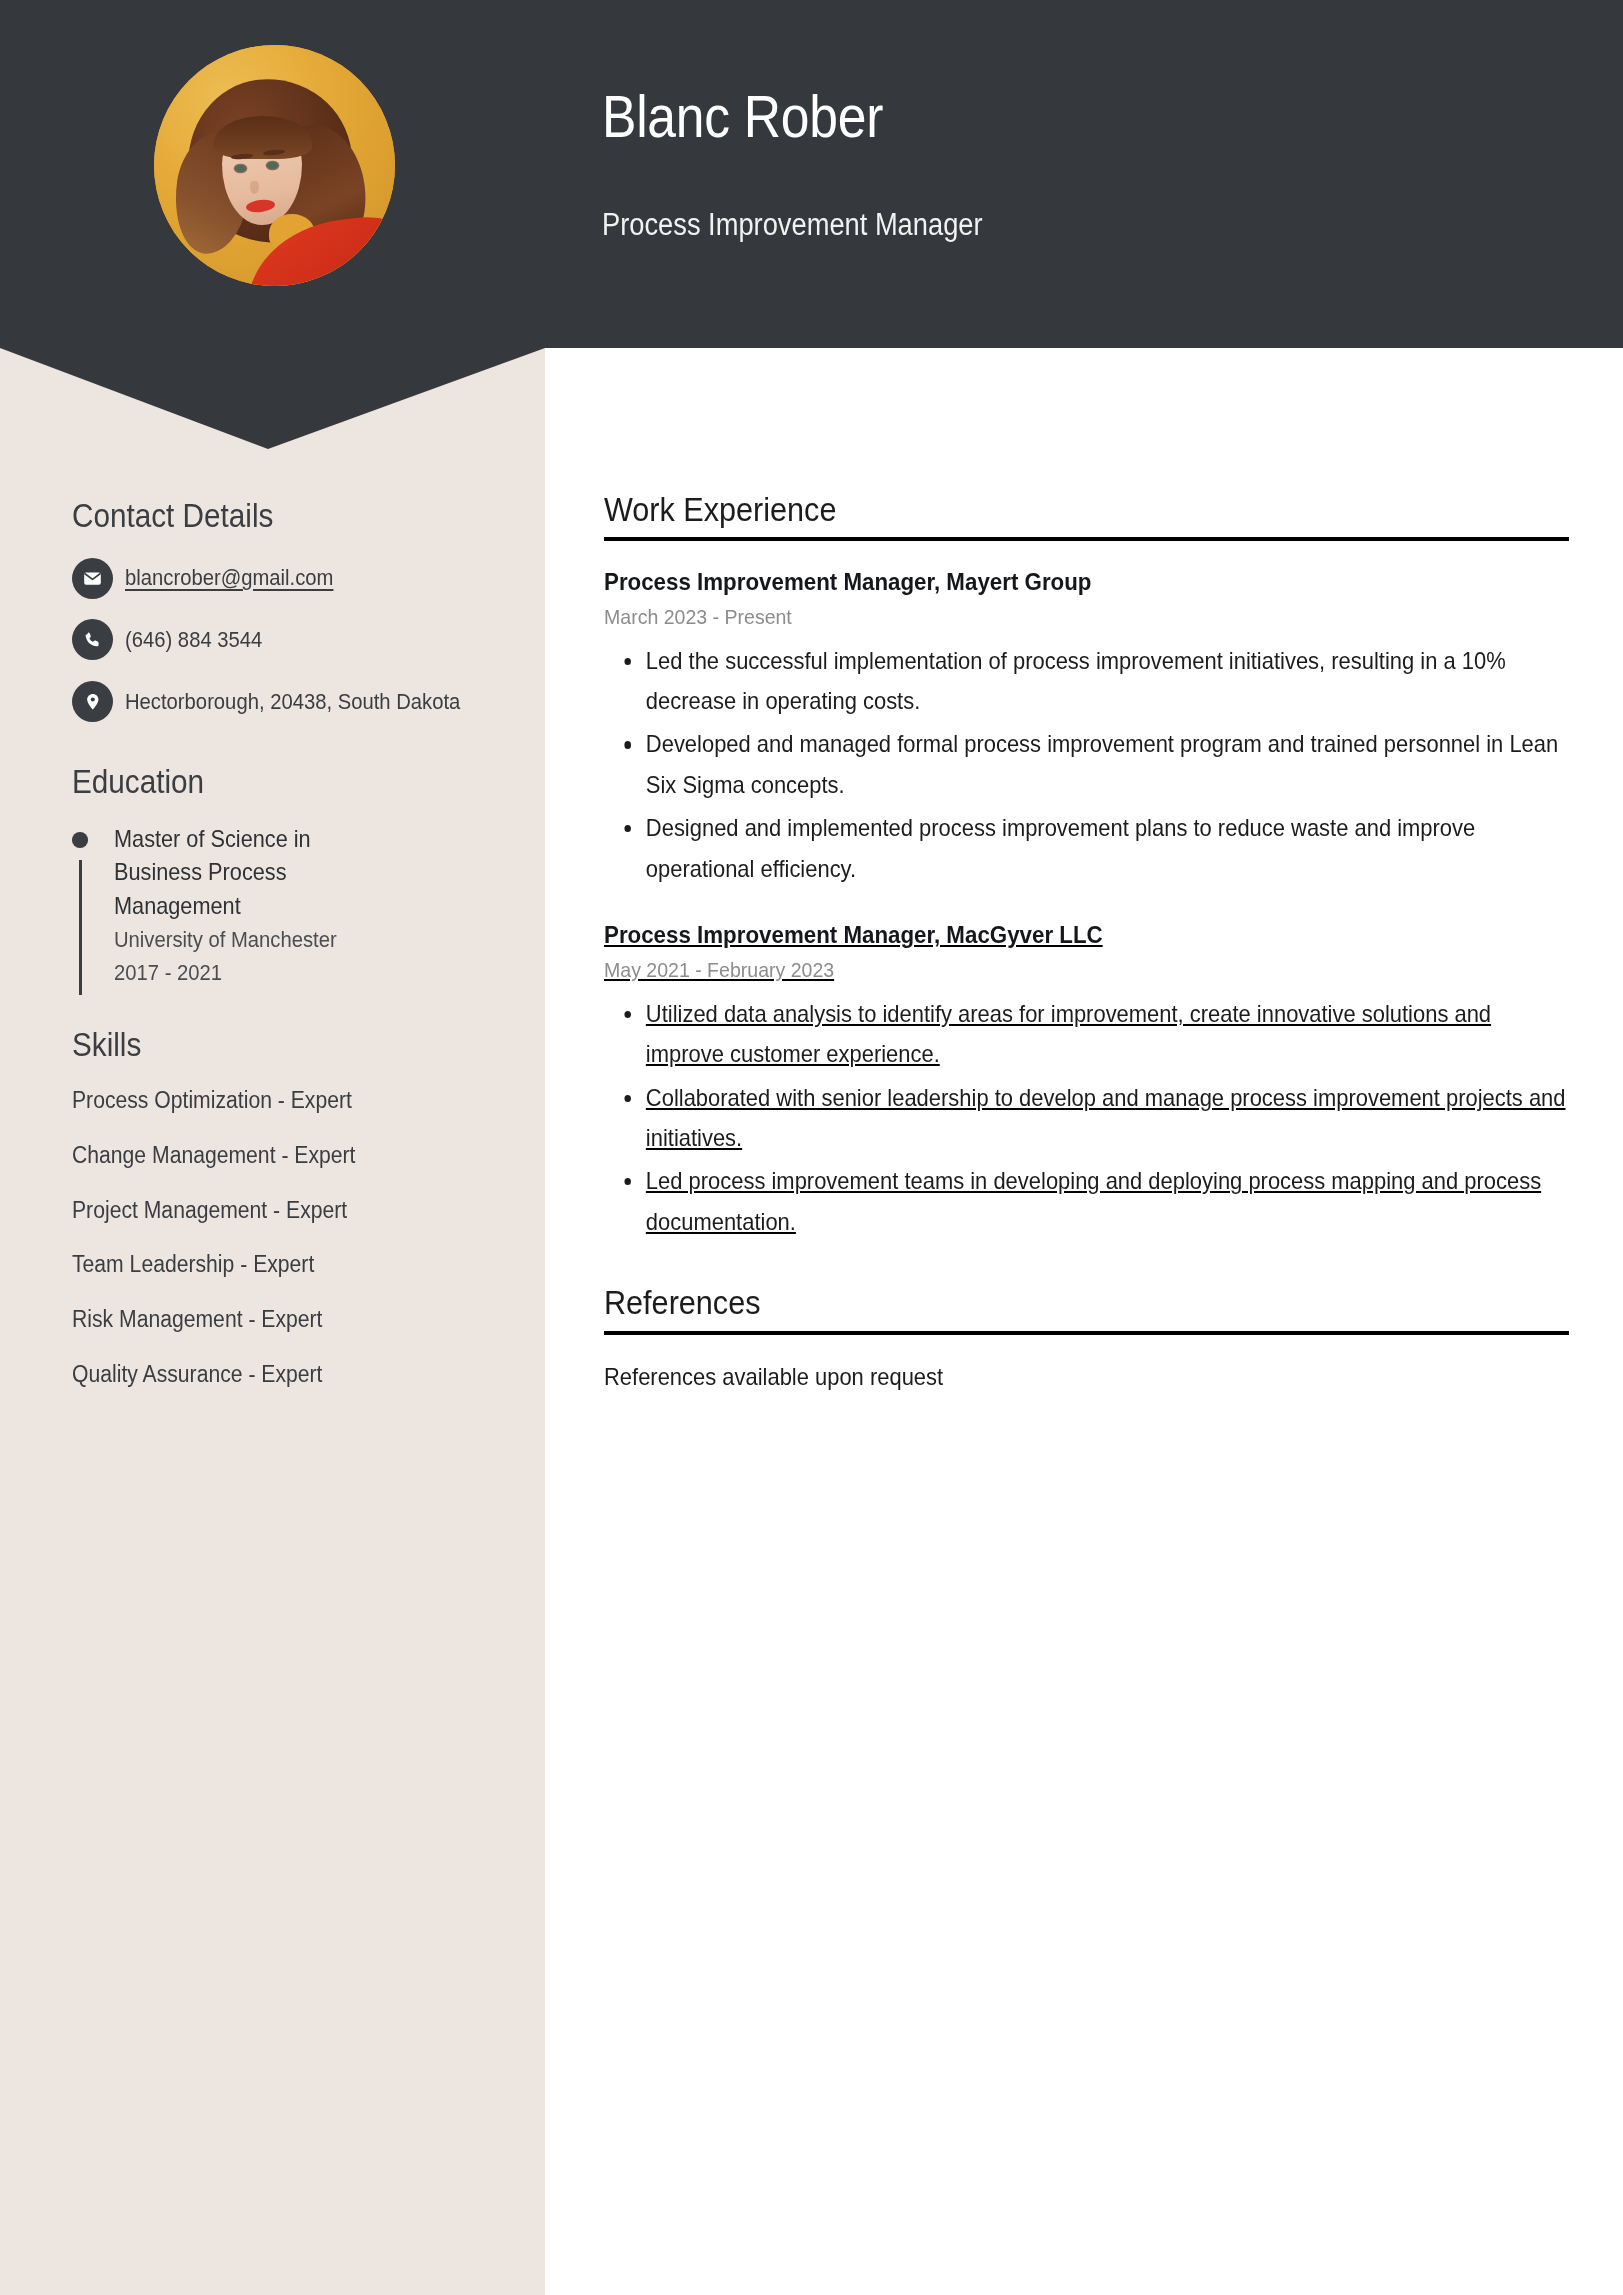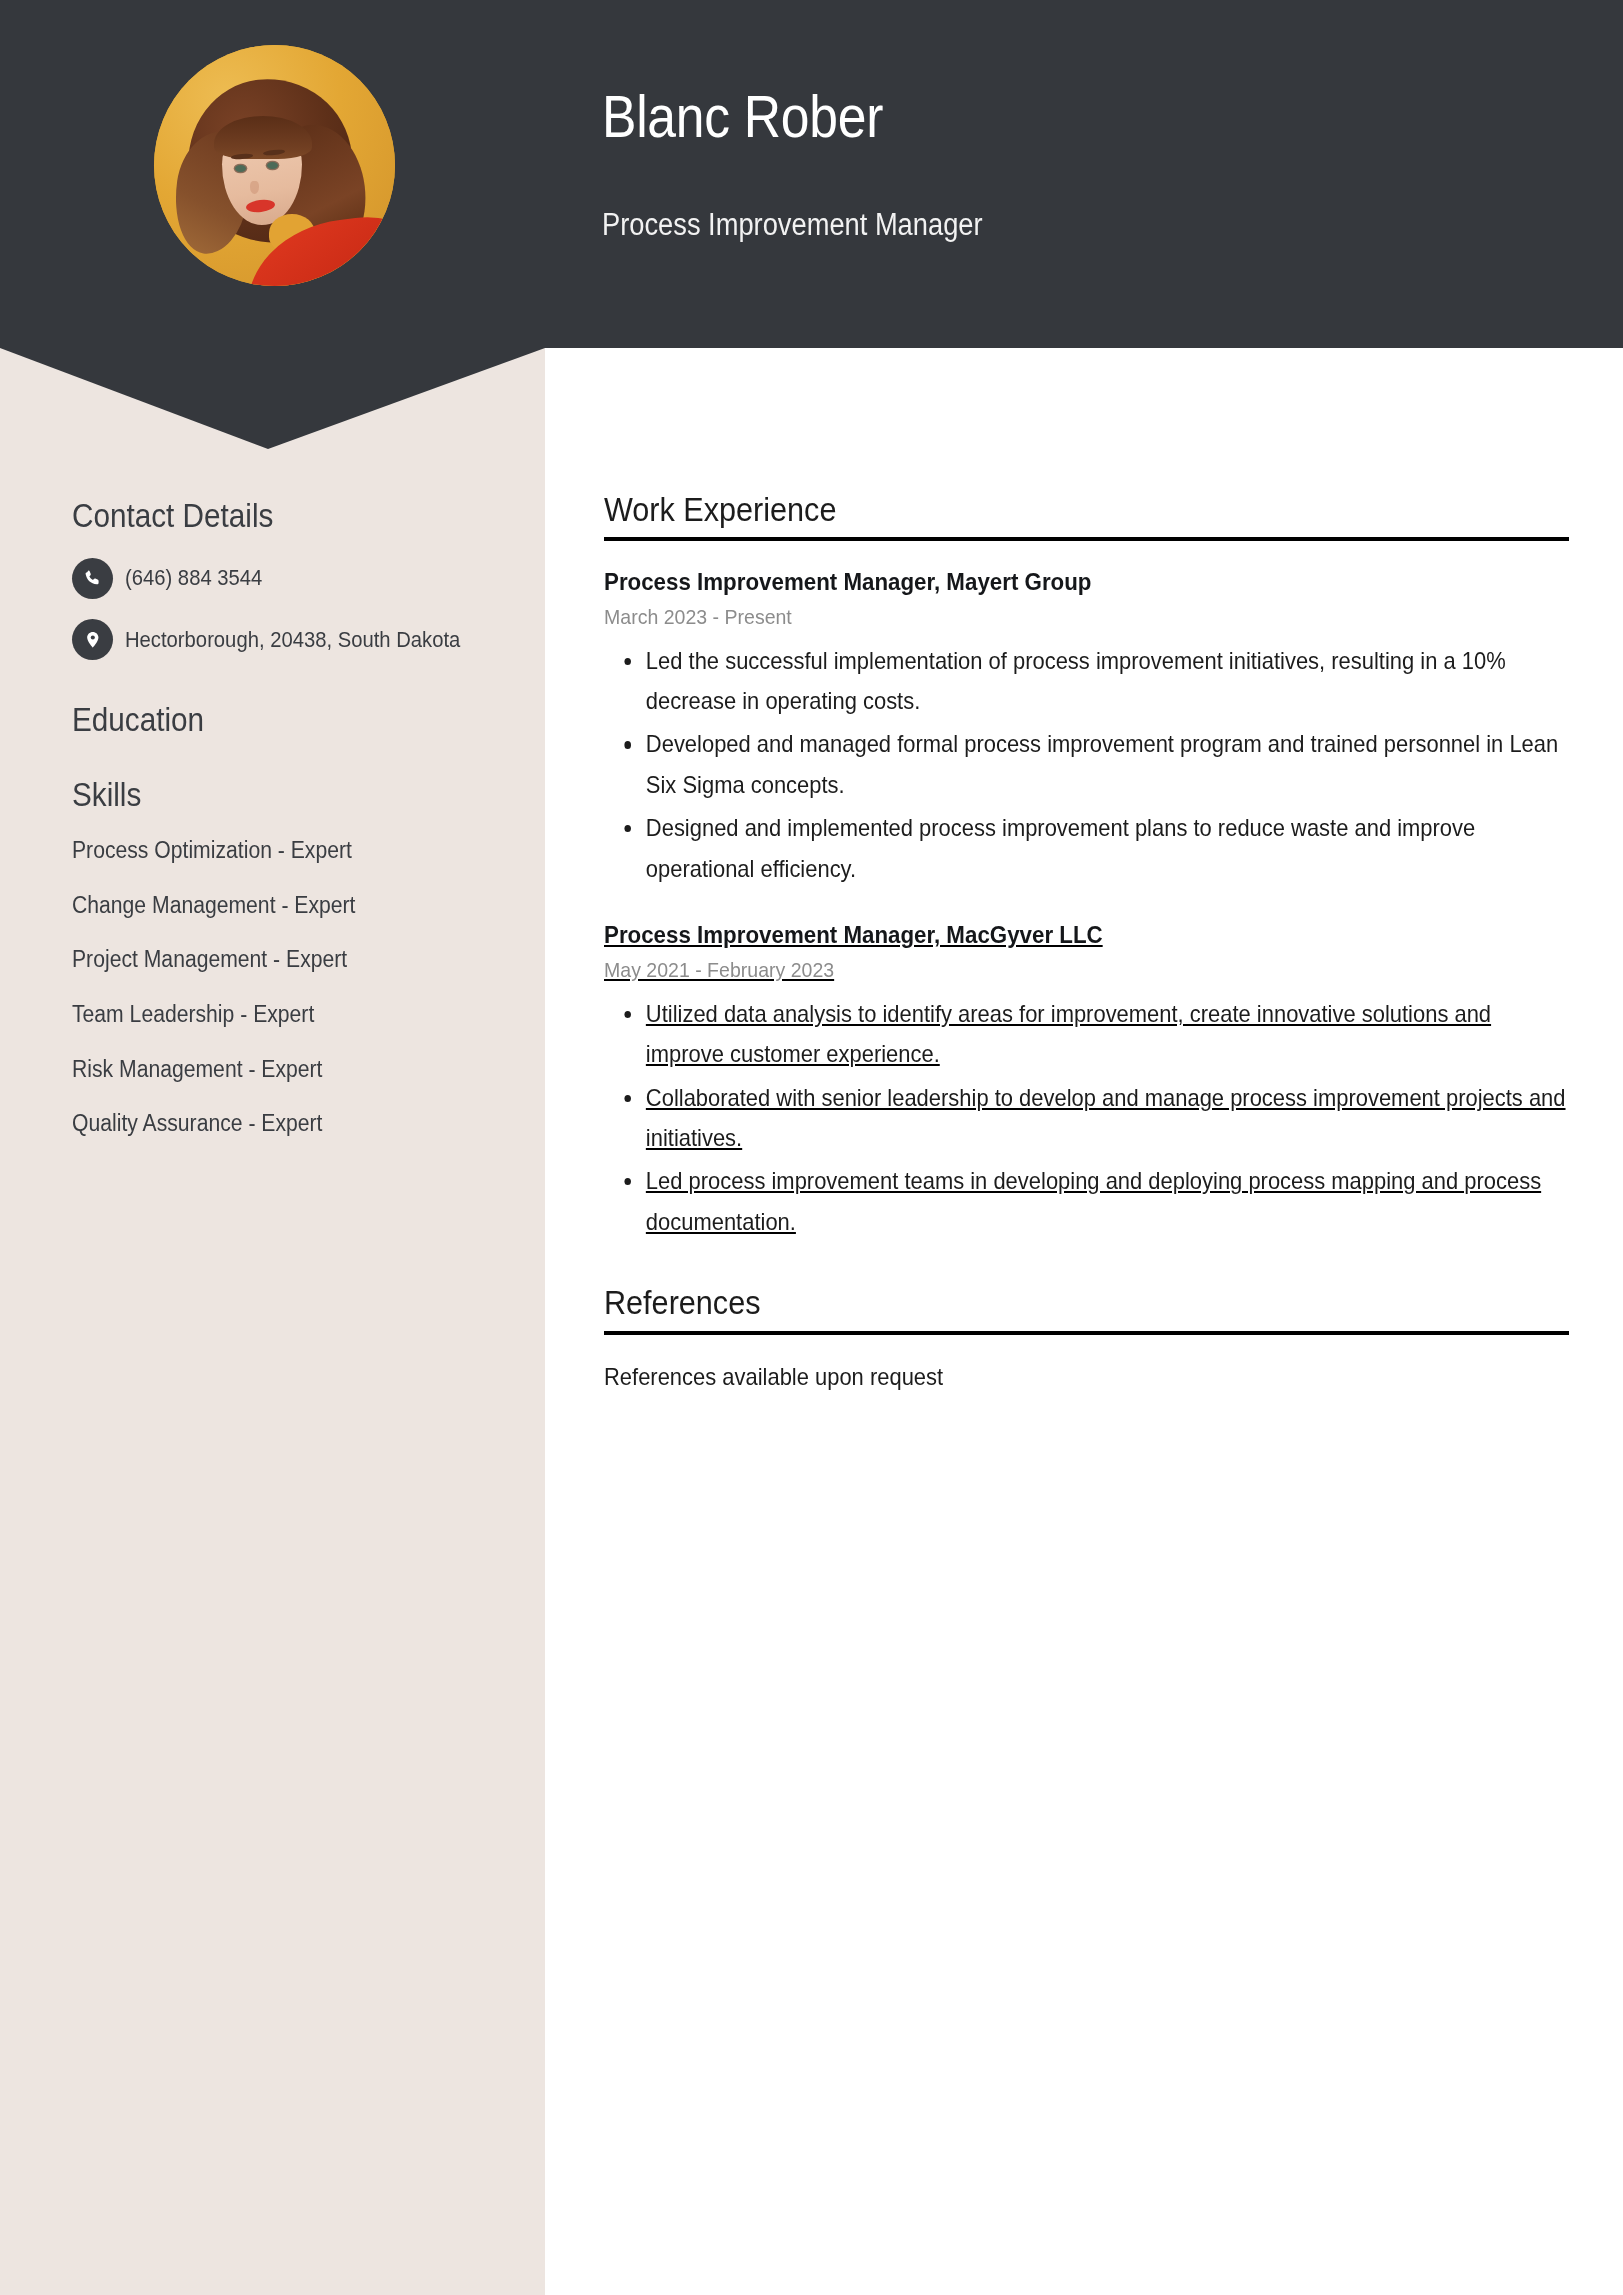--- a/index.html
+++ b/index.html
@@ -374,20 +374,29 @@
 
   <div class="name">Blanc Rober</div>
   <div class="job-title">Process Improvement Manager</div>
 
   <div class="side">
 
     <div class="side-heading">Contact Details</div>
 
     <div class="contact-list">
 
+      <div class="contact-row">
+        <span class="cicon">
+          <svg width="21" height="21" viewBox="0 0 24 24" aria-hidden="true">
+            <rect x="2.5" y="5" width="19" height="14" rx="2.2" fill="#ffffff"></rect>
+            <path d="M3.4 6.6 L12 13 L20.6 6.6" fill="none" stroke="#3a3d42" stroke-width="1.9" stroke-linecap="round" stroke-linejoin="round"></path>
+          </svg>
+        </span>
+        <span class="ctext link">blancrober@gmail.com</span>
+      </div>
 
       <div class="contact-row">
         <span class="cicon">
           <svg width="19.6" height="19.6" viewBox="0 0 24 24" aria-hidden="true">
             <path d="M6.6 3.2c.9 0 1.5.5 1.8 1.3l1 2.6c.3.8.1 1.5-.5 2l-1.1.9c.9 2 2.5 3.6 4.5 4.6l.9-1.1c.5-.6 1.2-.8 2-.5l2.6 1c.8.3 1.3.9 1.3 1.8v2.2c0 1.2-1 2.1-2.2 2C9.4 19.4 4.6 14.6 3.2 7.4 3 6.2 3.9 5.2 5.1 5.2z" fill="#ffffff"></path>
           </svg>
         </span>
         <span class="ctext">(646) 884 3544</span>
       </div>
 
@@ -398,20 +407,27 @@
             <circle cx="12" cy="9.2" r="2.5" fill="#3a3d42"></circle>
           </svg>
         </span>
         <span class="ctext">Hectorborough, 20438, South Dakota</span>
       </div>
 
     </div>
 
     <div class="edu-block">
       <div class="side-heading">Education</div>
+      <div class="edu-entry">
+        <span class="edu-dot"></span>
+        <span class="edu-line"></span>
+        <div class="edu-degree">Master of Science in Business Process Management</div>
+        <div class="edu-school">University of Manchester</div>
+        <div class="edu-years">2017 - 2021</div>
+      </div>
     </div>
 
     <div class="skills-block">
       <div class="side-heading">Skills</div>
       <div class="skills-list">
         <div class="skill-item">Process Optimization - Expert</div>
         <div class="skill-item">Change Management - Expert</div>
         <div class="skill-item">Project Management - Expert</div>
         <div class="skill-item">Team Leadership - Expert</div>
         <div class="skill-item">Risk Management - Expert</div>

